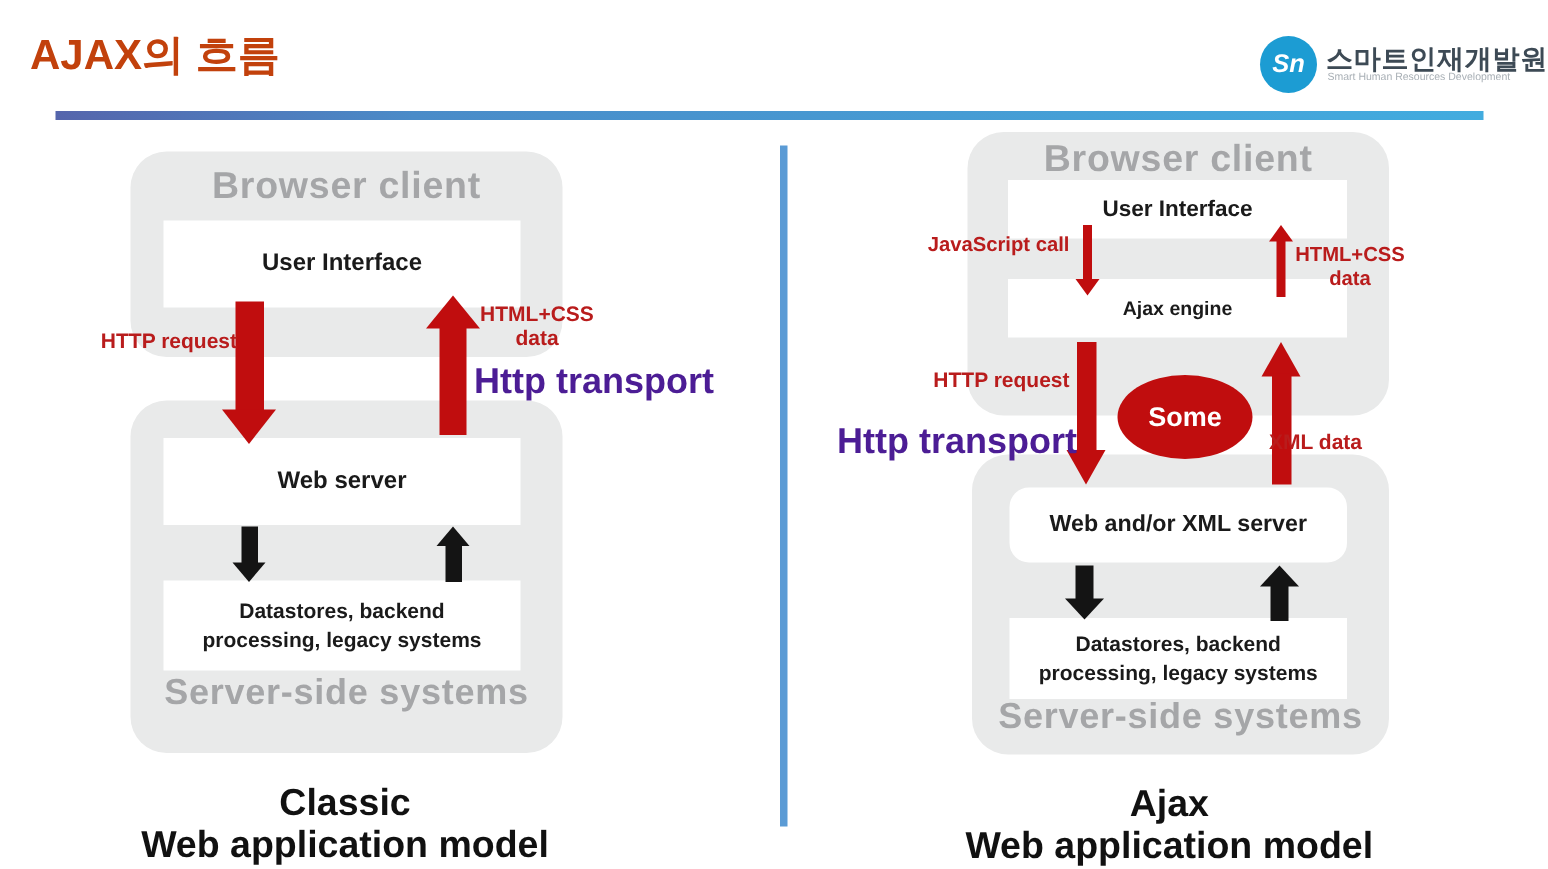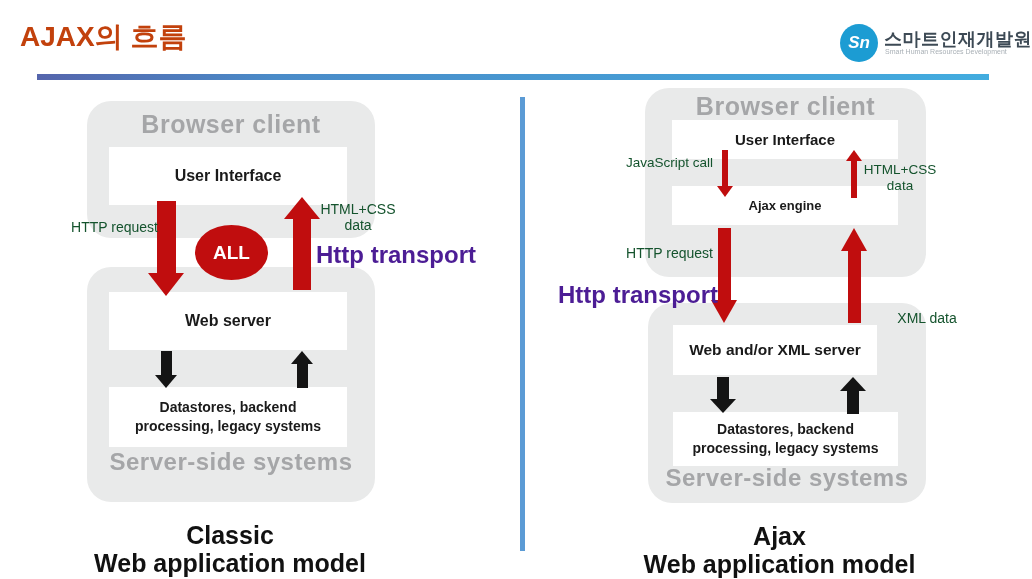--- a/index.html
+++ b/index.html
@@ -6,21 +6,21 @@
   .stage{
     position:relative;width:1032px;height:579px;background:#ffffff;
     font-family:"Liberation Sans","DejaVu Sans",sans-serif;overflow:hidden;
   }
   .gpanel{position:absolute;background:#E9EAEA;border-radius:24px;}
   .gtitle{position:absolute;color:#A5A6A8;font-weight:bold;text-align:center;letter-spacing:0.5px;}
   .wbox{
     position:absolute;background:#ffffff;display:flex;align-items:center;justify-content:center;
     font-weight:bold;color:#1a1a1a;text-align:center;
   }
-  .lbl{position:absolute;font-weight:normal;color:#14532d;font-size:14px;line-height:16px;}
+  .lbl{position:absolute;font-weight:bold;color:#b91c1c;font-size:14px;line-height:16px;}
   .shaft{position:absolute;}
   .head{position:absolute;width:0;height:0;}
   .red-bg{background:#C00D0E;}
   .blk-bg{background:#141414;}
   .ellipse{
     position:absolute;background:#C00D0E;border-radius:50%;
     display:flex;align-items:center;justify-content:center;
     color:#ffffff;font-weight:bold;
   }
   .transport{position:absolute;color:#4c1d95;font-weight:bold;font-size:24px;white-space:nowrap;}
@@ -67,32 +67,31 @@
   <div class="head" style="left:284px;top:197px;border-left:18px solid transparent;border-right:18px solid transparent;border-bottom:22px solid #C00D0E;"></div>
   <div class="shaft red-bg" style="left:293px;top:218px;width:18px;height:72px;"></div>
 
   <div class="shaft blk-bg" style="left:161px;top:351px;width:11px;height:25px;"></div>
   <div class="head" style="left:155px;top:375px;border-left:11px solid transparent;border-right:11px solid transparent;border-top:13px solid #141414;"></div>
   <div class="head" style="left:291px;top:351px;border-left:11px solid transparent;border-right:11px solid transparent;border-bottom:13px solid #141414;"></div>
   <div class="shaft blk-bg" style="left:297px;top:363px;width:11px;height:25px;"></div>
 
   <div class="lbl" style="left:40px;top:219px;width:118px;text-align:right;">HTTP request</div>
   <div class="lbl" style="left:316px;top:201px;width:84px;text-align:center;"><span>HTML+CSS</span><br><span>data</span></div>
-  <div class="ellipse" style="left:195px;top:225px;width:73px;height:55px;font-size:19px;">ALL</div>
   <div class="transport" style="left:316px;top:241px;">Http transport</div>
 
   <div class="caption" style="left:60px;top:506px;width:340px;margin-top:15px;"><span>Classic</span><br><span>Web application model</span></div>
 
   <div class="gpanel" style="left:645px;top:88px;width:281px;height:189px;"></div>
   <div class="gtitle" style="left:645px;top:92px;width:281px;font-size:25px;">Browser client</div>
   <div class="wbox" style="left:672px;top:120px;width:226px;height:39px;font-size:15px;">User Interface</div>
   <div class="wbox" style="left:672px;top:186px;width:226px;height:39px;font-size:13px;">Ajax engine</div>
 
   <div class="gpanel" style="left:648px;top:303px;width:278px;height:200px;"></div>
-  <div class="wbox" style="left:673px;top:325px;width:204px;height:50px;font-size:15.5px;">Web and/or XML server</div>
+  <div class="wbox" style="left:673px;top:325px;width:225px;height:50px;font-size:15.5px;border-radius:13px;">Web and/or XML server</div>
   <div class="wbox" style="left:673px;top:412px;width:225px;height:54px;font-size:14px;line-height:19px;">
     <div><span>Datastores, backend</span><br><span>processing, legacy systems</span></div>
   </div>
   <div class="gtitle" style="left:648px;top:464px;width:278px;font-size:24px;">Server-side systems</div>
 
   <div class="shaft red-bg" style="left:722px;top:150px;width:6px;height:38px;"></div>
   <div class="head" style="left:717px;top:186px;border-left:8px solid transparent;border-right:8px solid transparent;border-top:11px solid #C00D0E;"></div>
   <div class="head" style="left:846px;top:150px;border-left:8px solid transparent;border-right:8px solid transparent;border-bottom:11px solid #C00D0E;"></div>
   <div class="shaft red-bg" style="left:851px;top:160px;width:6px;height:38px;"></div>
 
@@ -102,18 +101,19 @@
   <div class="shaft red-bg" style="left:848px;top:249px;width:13px;height:74px;"></div>
 
   <div class="shaft blk-bg" style="left:717px;top:377px;width:12px;height:24px;"></div>
   <div class="head" style="left:710px;top:399px;border-left:13px solid transparent;border-right:13px solid transparent;border-top:14px solid #141414;"></div>
   <div class="head" style="left:840px;top:377px;border-left:13px solid transparent;border-right:13px solid transparent;border-bottom:14px solid #141414;"></div>
   <div class="shaft blk-bg" style="left:847px;top:390px;width:12px;height:24px;"></div>
 
   <div class="lbl" style="left:598px;top:155px;width:115px;text-align:right;font-size:13.5px;">JavaScript call</div>
   <div class="lbl" style="left:856px;top:162px;width:88px;text-align:center;font-size:13.5px;"><span>HTML+CSS</span><br><span>data</span></div>
   <div class="lbl" style="left:597px;top:245px;width:116px;text-align:right;">HTTP request</div>
+  <div class="ellipse" style="left:745px;top:250px;width:90px;height:56px;font-size:18px;">Some</div>
   <div class="transport" style="left:510px;top:281px;width:208px;text-align:right;">Http transport</div>
-  <div class="lbl" style="left:889px;top:286px;width:76px;text-align:center;margin-top:24px;">XML data</div>
+  <div class="lbl" style="left:832px;top:286px;width:76px;text-align:right;">XML data</div>
 
   <div class="caption" style="left:607px;top:506px;width:345px;margin-top:16px;"><span>Ajax</span><br><span>Web application model</span></div>
 
 </div>
 
 </body></html>

